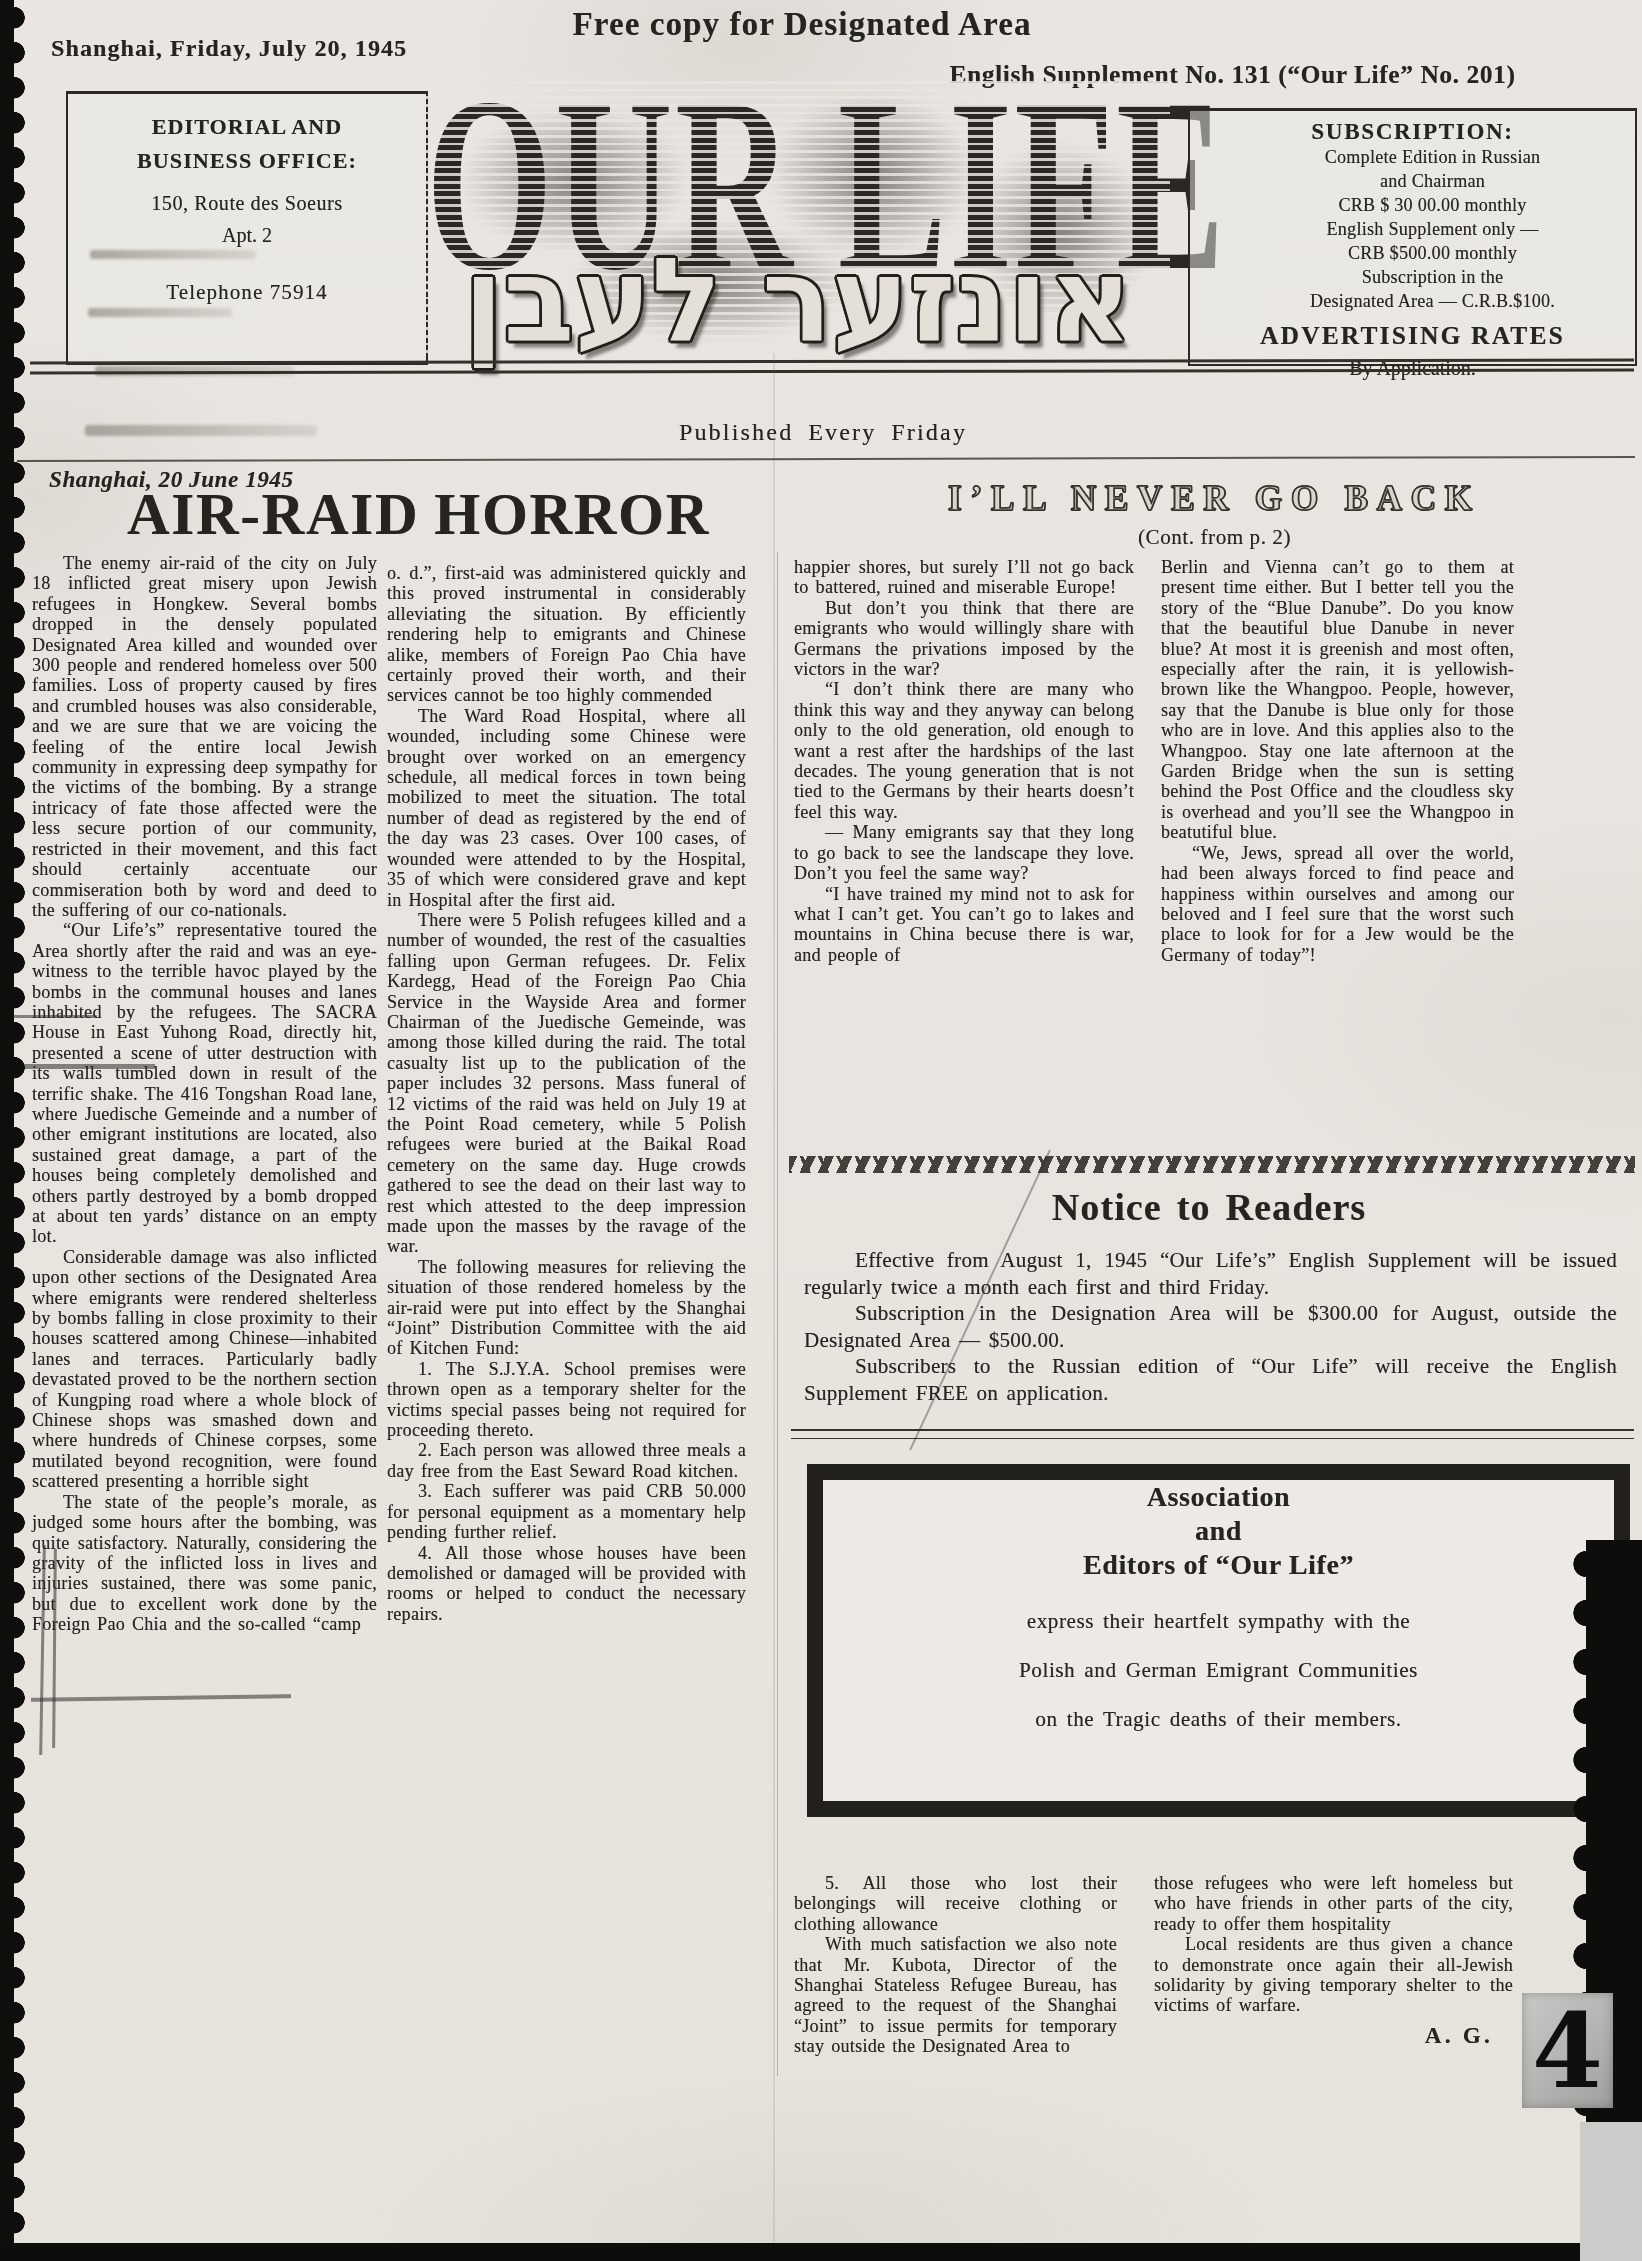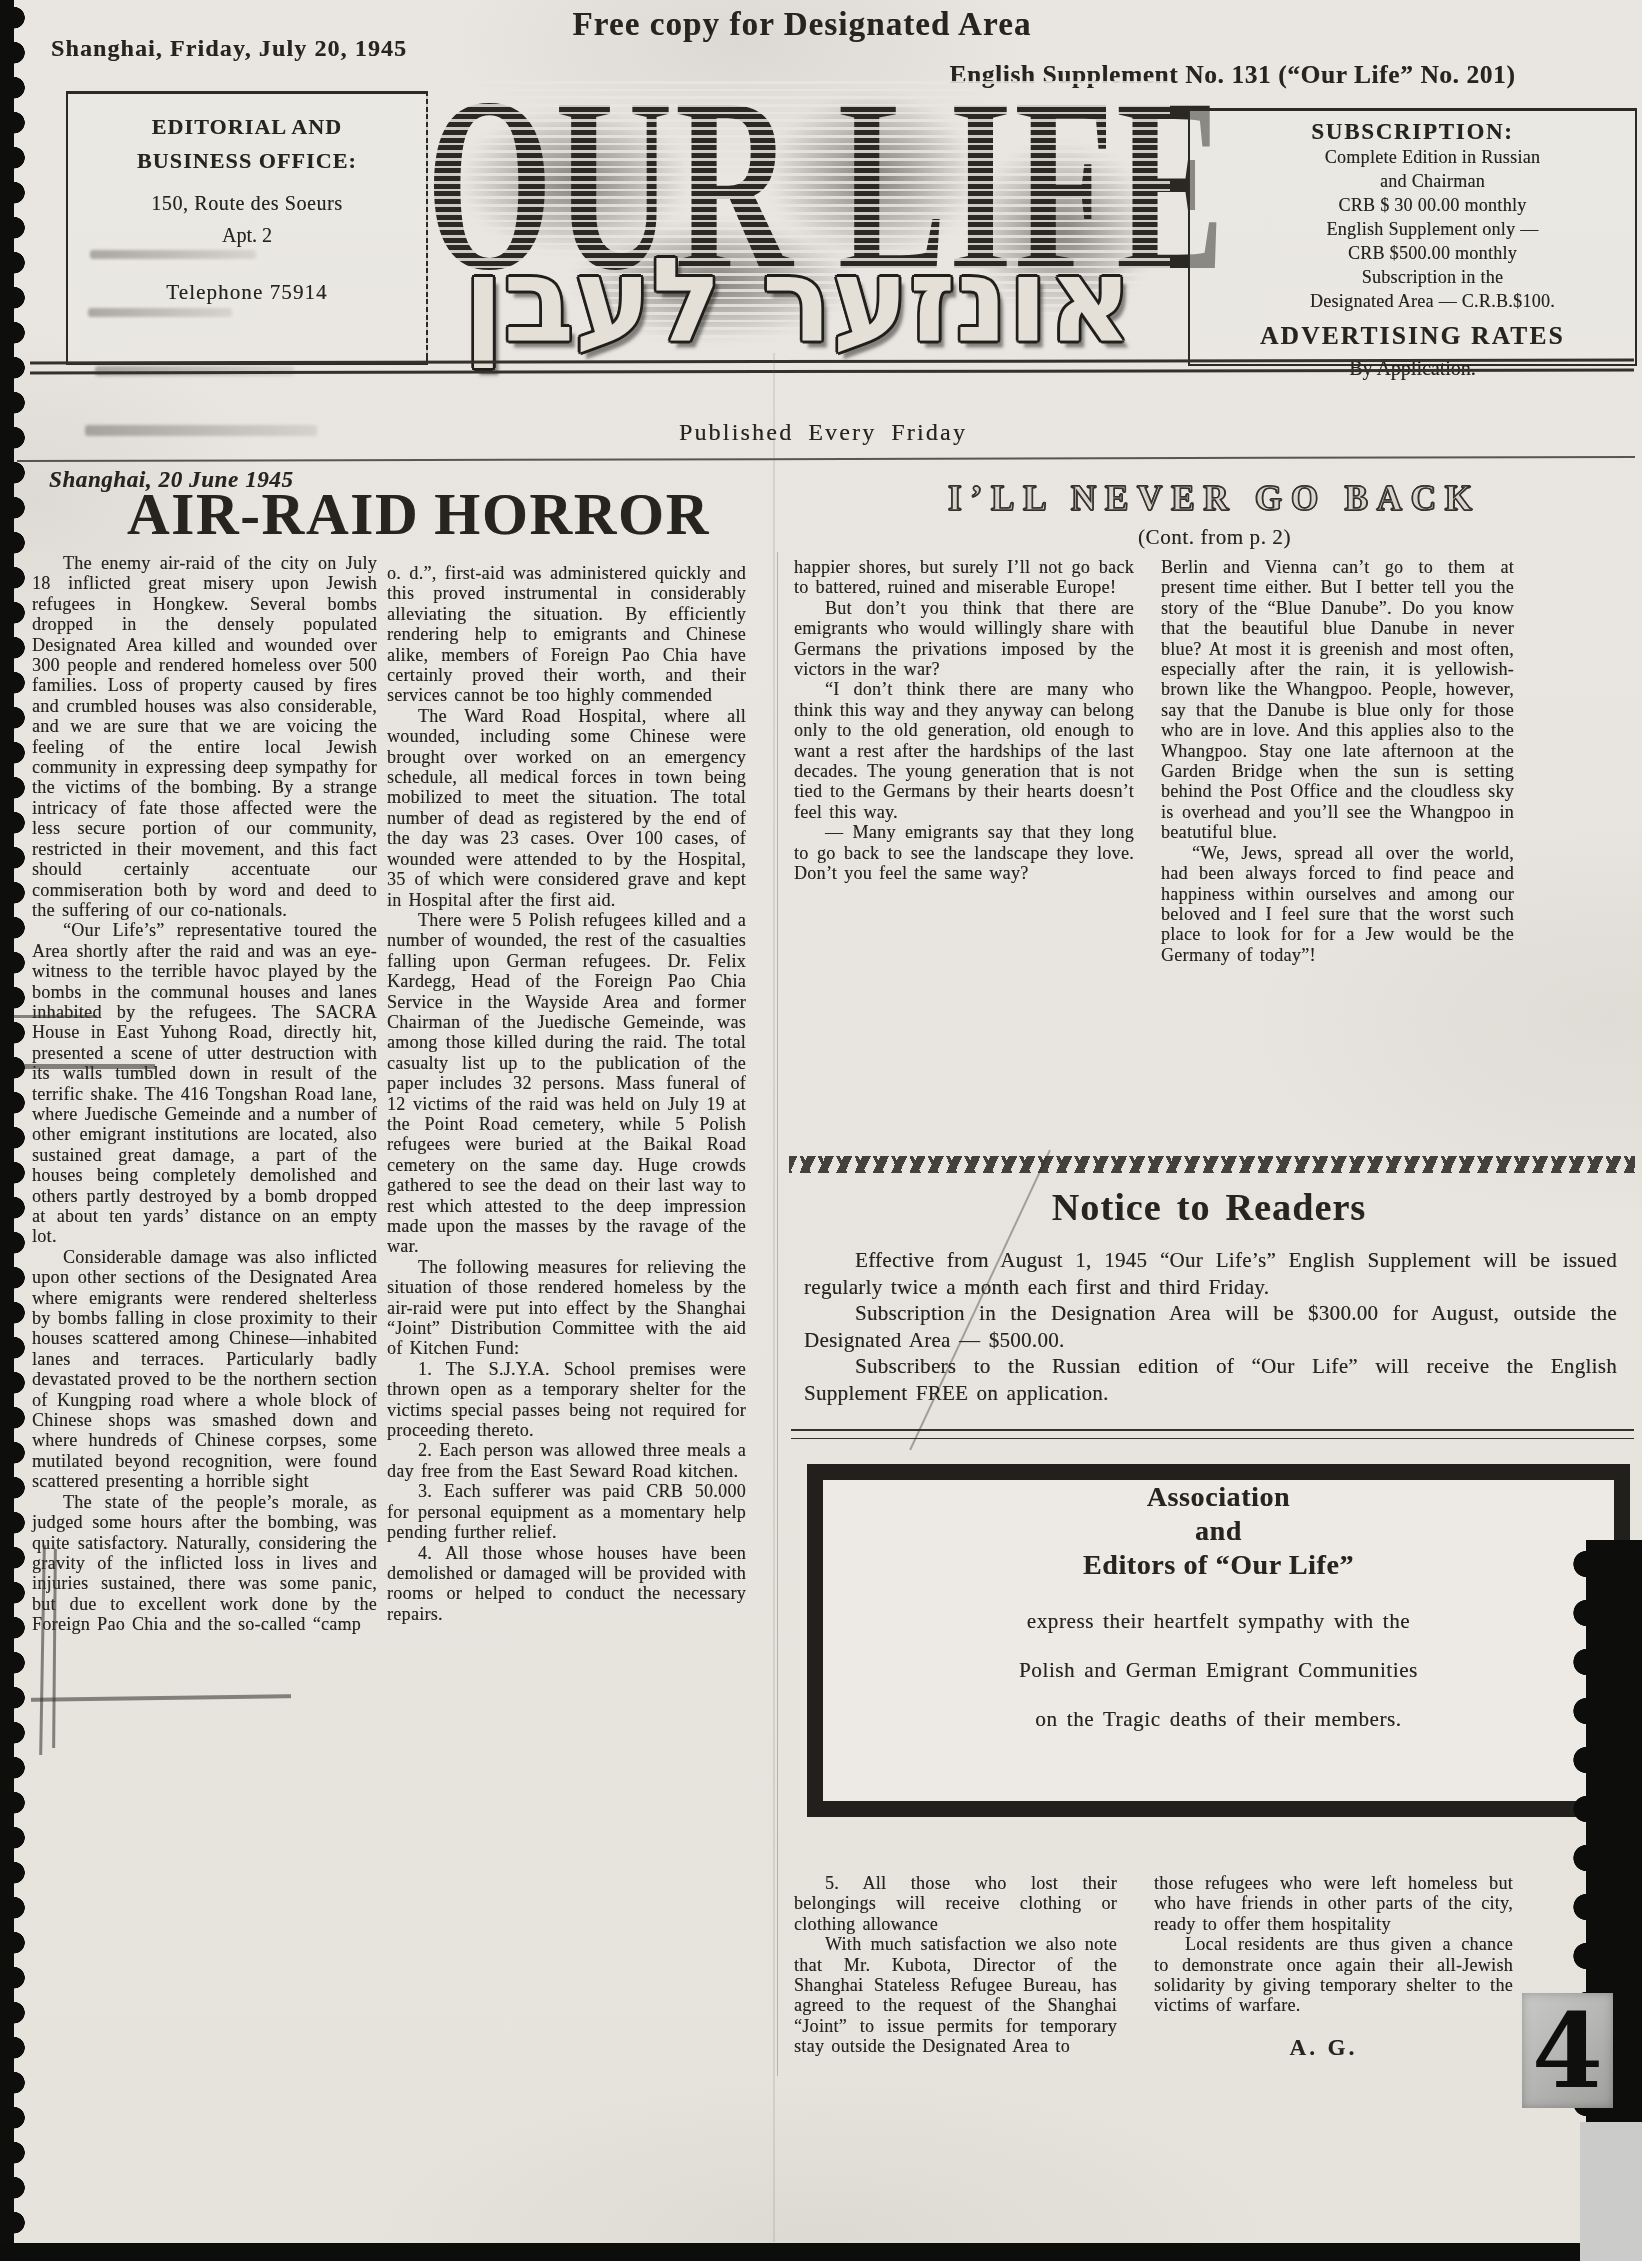--- a/index.html
+++ b/index.html
@@ -69,21 +69,21 @@
   .pre-box-rule{left:791px;top:1429px;width:843px;height:6.6px;border-top:2.8px solid #34312b;border-bottom:1.1px solid #34312b;background:transparent;}
   
   .symp{left:807px;top:1464px;width:823px;height:353px;border:16.6px solid #21201c;background:#edeae5;box-sizing:border-box;text-align:center;}
   .symp .n{font-size:28px;font-weight:bold;line-height:34px;letter-spacing:0.6px;}
   .symp .n1{margin-top:19px;}
   .symp .b{font-size:21px;letter-spacing:0.6px;word-spacing:3.3px;}
   .symp .b1{margin-top:26.5px;}
   .symp .b2{margin-top:24px;}
   .symp .b3{margin-top:24px;}
   
-  .signature{text-align:center;padding-right:20px;font-size:23px;font-weight:bold;letter-spacing:3.3px;margin-top:19px;}
+  .signature{text-align:right;padding-right:20px;font-size:23px;font-weight:bold;letter-spacing:3.3px;margin-top:7px;}
   
   .film-left{left:0;top:0;width:14.4px;height:2261px;background:#0e0e0d;}
   .film-bumps{left:14.4px;top:0;width:12px;height:2261px;
     background:radial-gradient(circle 11px at 0px 17.7px,#0e0e0d 10.5px,rgba(0,0,0,0) 11px);
     background-size:12px 35px;background-repeat:repeat-y;}
   .right-strip{left:1586px;top:1540px;width:57px;height:582px;background:#0d0d0c;}
   .right-strip-bumps{left:1572px;top:1540px;width:14.4px;height:582px;
     background:radial-gradient(circle 13.3px at 14.4px 24px,#0d0d0c 12.7px,rgba(0,0,0,0) 13.3px);
     background-size:14.4px 49px;background-repeat:repeat-y;}
   .page-label{left:1522px;top:1993px;width:91px;height:115px;background:linear-gradient(135deg,#c9c9c7 0%,#b3b4b2 55%,#9fa09e 100%);
@@ -170,20 +170,21 @@
   </div>
 
   <div class="abs ngb-title">I’LL NEVER GO BACK</div>
   <div class="abs ngb-cont ink">(Cont. from p. 2)</div>
 
   <div class="abs col ink" style="left:794px;top:557px;width:340px;">
     <p class="noindent">happier shores, but surely I’ll not go back to battered, ruined and miserable Europe!</p>
     <p>But don’t you think that there are emigrants who would willingly share with Germans the privations imposed by the victors in the war?</p>
     <p>“I don’t think there are many who think this way and they anyway can belong only to the old generation, old enough to want a rest after the hardships of the last decades. The young generation that is not tied to the Germans by their hearts doesn’t feel this way.</p>
     <p>— Many emigrants say that they long to go back to see the landscape they love. Don’t you feel the same way?</p>
+    <p>“I have trained my mind not to ask for what I can’t get. You can’t go to lakes and mountains in China becuse there is war, and people of</p>
   </div>
 
   <div class="abs col ink" style="left:1161px;top:557px;width:353px;">
     <p class="noindent">Berlin and Vienna can’t go to them at present time either. But I better tell you the story of the “Blue Danube”. Do you know that the beautiful blue Danube in never blue? At most it is greenish and most often, especially after the rain, it is yellowish-brown like the Whangpoo. People, however, say that the Danube is blue only for those who are in love. And this applies also to the Whangpoo. Stay one late afternoon at the Garden Bridge when the sun is setting behind the Post Office and the cloudless sky is overhead and you’ll see the Whangpoo in beatutiful blue.</p>
     <p>“We, Jews, spread all over the world, had been always forced to find peace and happiness within ourselves and among our beloved and I feel sure that the worst such place to look for for a Jew would be the Germany of today”!</p>
   </div>
 
   <div class="abs zigzag"></div>
 
   <div class="abs notice-title ink">Notice to Readers</div>

